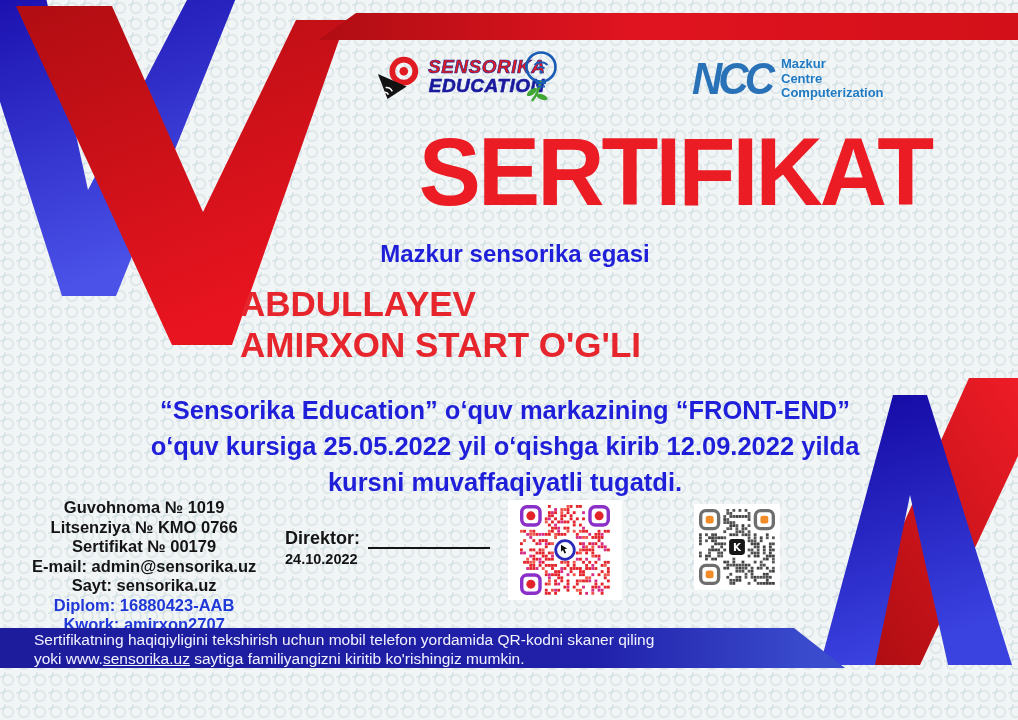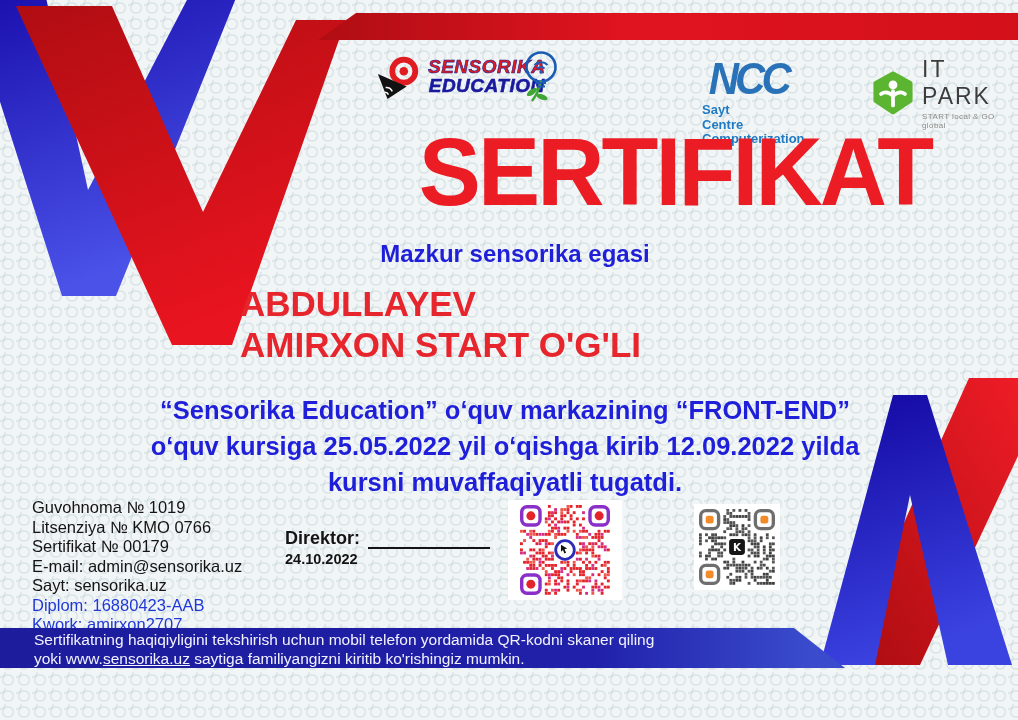--- a/index.html
+++ b/index.html
@@ -27,21 +27,21 @@
   .deco-br { position:absolute; left:818px; top:378px; width:200px; height:290px; z-index:1; }
 
   
   .logo { position:absolute; display:flex; align-items:center; z-index:2; }
   .logo-sensorika { left:376px; top:50px; }
   .sensorika-text { margin-left:6px; font-style:italic; font-weight:bold; line-height:19px; letter-spacing:.5px; }
   .sensorika-text .l1 { color:#e01b22; font-size:19px; -webkit-text-stroke:.6px #1a1a8c; }
   .sensorika-text .l2 { color:#1a1a9e; font-size:19px;text-align:center; -webkit-text-stroke:.6px #1a1a9e; }
   .logo-ministry { left:520px; top:48px; }
   .ministry-text { margin-left:7px; font-family:"Liberation Serif","DejaVu Serif",serif; font-weight:bold; font-size:10.5px; line-height:12.5px; color:#18388f; }
-  .logo-ncc { left:692px; top:55px;flex-direction:column; }
+  .logo-ncc { left:692px; top:55px; }
   .ncc-abbr { font-weight:bold; font-style:italic; font-size:42px; letter-spacing:-4px; color:#2a72b8; transform:scaleY(1.05); }
   .ncc-text { margin-left:10px; font-weight:bold; font-size:13px; line-height:14.5px; color:#1f7ac4; }
   .logo-itpark { left:872px; top:56px; }
   .itpark-text { margin-left:8px; }
   .itpark-name { font-size:23px; letter-spacing:2px; color:#3d3d3d; font-weight:normal; }
   .itpark-tag { font-size:8px; color:#8a8a85; letter-spacing:.4px; margin-top:2px; }
 
   
   .title {
     position:absolute; left:330px; top:116px; width:690px; z-index:2;
@@ -56,21 +56,21 @@
   .recipient {
     position:absolute; left:240px; top:283px; width:600px; z-index:2;
     color:#e6262c; font-weight:bold; font-size:35px; line-height:41px;
   }
   .course {
     position:absolute; left:105px; top:392px; width:800px; z-index:2;
     text-align:center; color:#1f1fd9; font-weight:bold; font-size:25.5px; line-height:36px;
   }
 
   
-  .details { position:absolute; left:32px; top:498px; z-index:2; font-weight:normal; font-size:16.5px; line-height:19.5px; color:#141414; }
+  .details { position:absolute; left:32px; top:498px; z-index:2; font-weight:bold; font-size:16.5px; line-height:19.5px; color:#141414;text-align:center; }
   .details .blue { color:#2038d8; }
 
   
   .signature { position:absolute; left:285px; top:528px; z-index:2; }
   .sig-row { font-weight:bold; font-size:18px; color:#141414; display:flex; align-items:flex-end; }
   .sig-line { display:inline-block; width:122px; border-bottom:2px solid #141414; margin-left:8px; height:16px; }
   .sig-date { font-weight:bold; font-size:14.5px; color:#141414; margin-top:2px; }
 
   
   .qr { position:absolute; z-index:2; background:#fff; display:flex; align-items:center; justify-content:center; }
@@ -149,37 +149,26 @@
       <path d="M21 33 C 19 42 16 48 12 53" fill="none" stroke="#3fa535" stroke-width="2.4"></path>
       <ellipse cx="12" cy="44" rx="6" ry="2.6" fill="#3fa535" transform="rotate(-35 12 44)"></ellipse>
       <ellipse cx="22" cy="49" rx="6" ry="2.6" fill="#3fa535" transform="rotate(20 22 49)"></ellipse>
       <path d="M16 35 h10 M17 38.5 h8" stroke="#1a5cb5" stroke-width="2"></path>
     </svg>
   </div>
 
   <div class="logo logo-ncc">
     <div class="ncc-abbr">NCC</div>
     <div class="ncc-text">
-      <div>Sayt</div>
+      <div>Mazkur</div>
       <div>Centre</div>
       <div>Computerization</div>
     </div>
   </div>
 
-  <div class="logo logo-itpark">
-    <svg width="42" height="44" viewBox="0 0 44 44">
-      <path d="M22 2 L40 12 V30 L22 42 L4 30 V12 Z" fill="#5cb531" stroke="#5cb531" stroke-width="5" stroke-linejoin="round"></path>
-      <circle cx="22" cy="13.5" r="4.6" fill="#fff"></circle>
-      <path d="M22 20 V35 M22 25 C 17 20.5 13 20.5 9.5 23 M22 25 C 27 20.5 31 20.5 34.5 23" fill="none" stroke="#fff" stroke-width="4" stroke-linecap="round"></path>
-    </svg>
-    <div class="itpark-text">
-      <div class="itpark-name">IT PARK</div>
-      <div class="itpark-tag">START local &amp; GO global</div>
-    </div>
-  </div>
 
   <div class="title">
     <span>SERTIFIKAT</span>
   </div>
 
   <div class="intro">Mazkur sensorika egasi</div>
 
   <div class="recipient">
     <div>ABDULLAYEV</div>
     <div>AMIRXON START O'G'LI</div>

